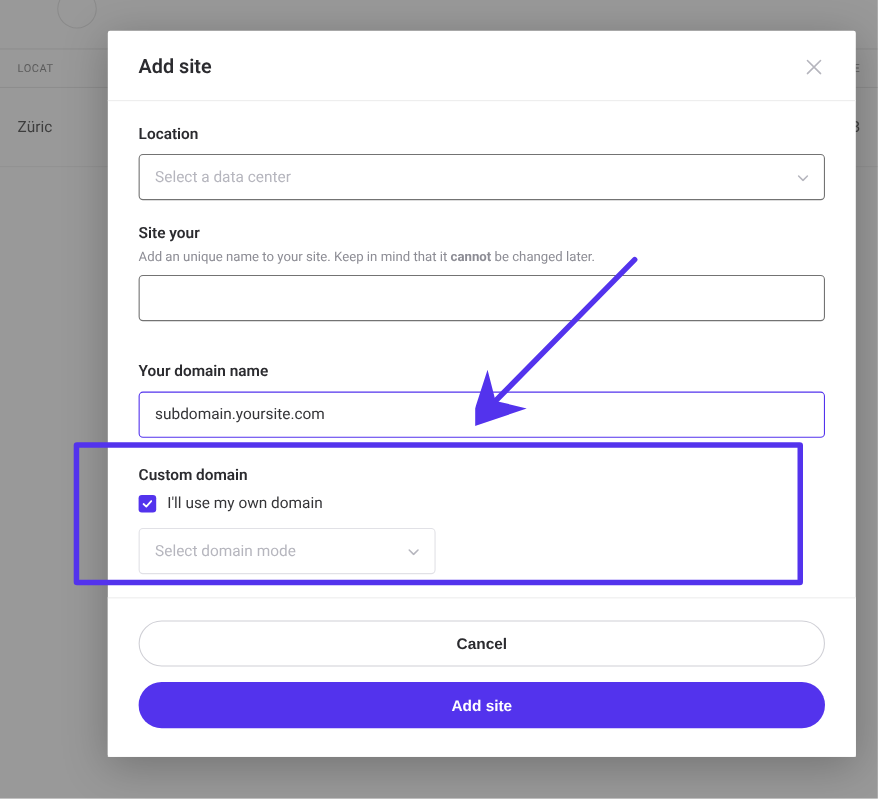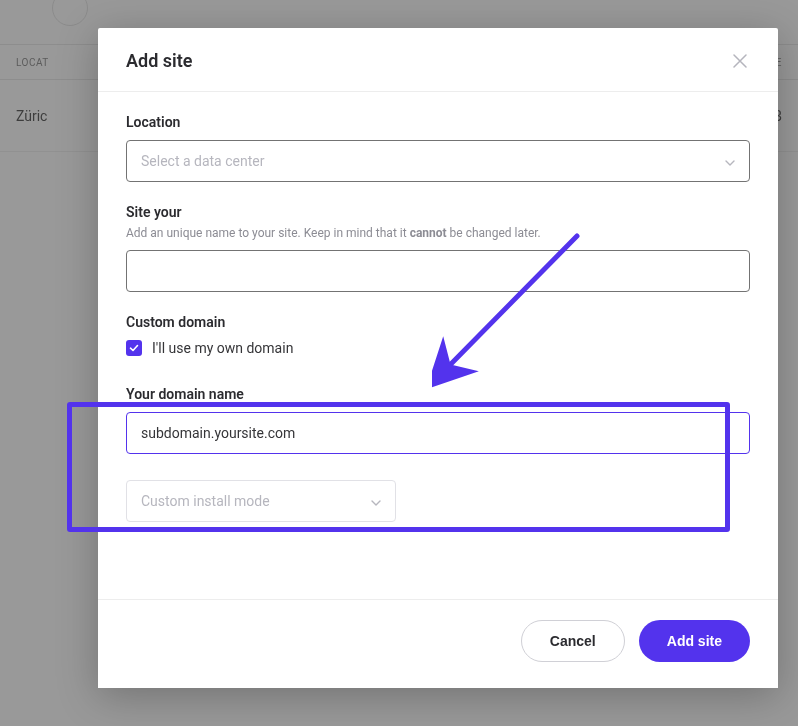--- a/index.html
+++ b/index.html
@@ -208,20 +208,21 @@
       position: absolute;
       bottom: 0;
       left: 0;
       right: 0;
       border-top: 1px solid #ededed;
       padding: 20px 28px 26px 28px;
       display: flex;
       justify-content: flex-end;
       gap: 14px;
       background: #fff;
+      flex-direction: column;
     }
     .btn {
       height: 42px;
       border-radius: 21px;
       padding: 0 28px;
       font-size: 14px;
       font-weight: 600;
       display: inline-flex;
       align-items: center;
       justify-content: center;
@@ -282,41 +283,41 @@
     <div class="field-group">
       <div class="field-label">Site your</div>
       <div class="field-help">
         <span>Add an unique name to your site. Keep in mind that it </span><strong>cannot</strong><span> be changed later.</span>
       </div>
       <div class="text-control">
         <span></span>
       </div>
     </div>
 
+    <div class="field-group domain-field" style="margin-bottom:26px; padding-top:16px;">
+      <div class="field-label">Your domain name</div>
+      <div class="text-control">
+        <span>subdomain.yoursite.com</span>
+      </div>
+    </div>
+
     <div class="field-group" style="margin-bottom:14px;">
       <div class="field-label">Custom domain</div>
       <div class="checkbox-row">
         <span class="chk">
           <svg viewBox="0 0 10 10">
               <path d="M1.5 5.2 L4 7.5 L8.5 2.5" stroke="#fff" stroke-width="1.6" fill="none" stroke-linecap="round" stroke-linejoin="round"></path>
             </svg>
         </span>
         <label>I'll use my own domain</label>
       </div>
     </div>
 
-    <div class="field-group domain-field" style="margin-bottom:26px; padding-top:16px;">
-      <div class="field-label">Your domain name</div>
-      <div class="text-control">
-        <span>subdomain.yoursite.com</span>
-      </div>
-    </div>
-
     <div class="half-select">
-      <span class="placeholder">Custom install mode</span>
+      <span class="placeholder">Select domain mode</span>
       <span class="chevron">
         <svg width="10" height="6" viewBox="0 0 10 6">
             <path d="M1 1 L5 5 L9 1" stroke="currentColor" stroke-width="1.4" fill="none" stroke-linecap="round" stroke-linejoin="round"></path>
           </svg>
       </span>
     </div>
 
   </div>
 
   <div class="modal-footer">

